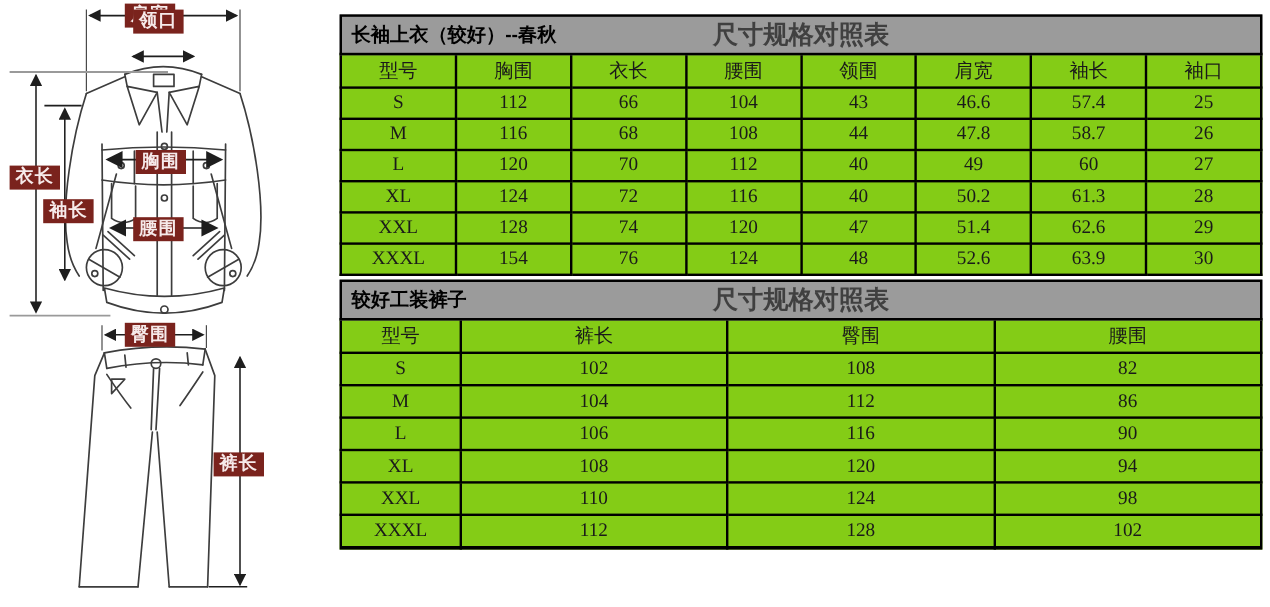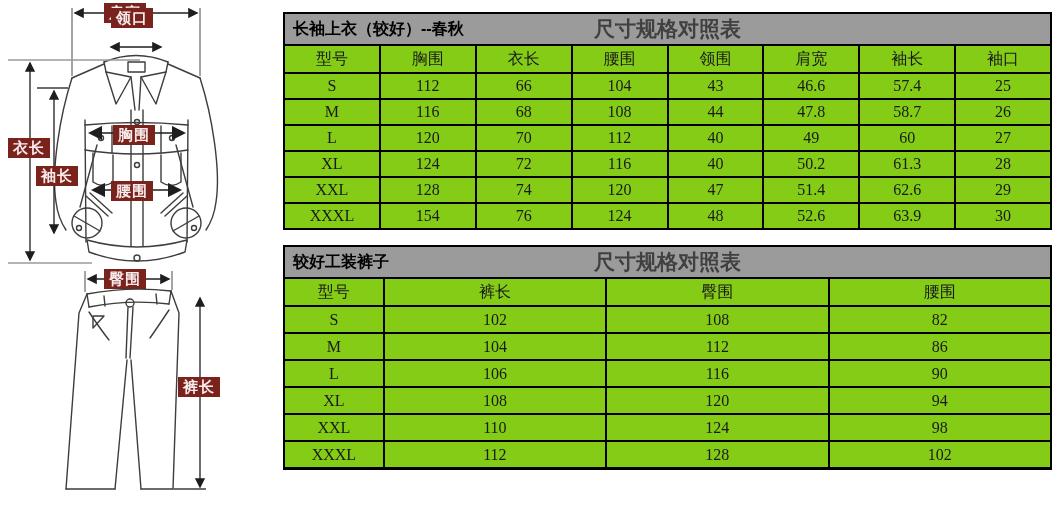--- a/index.html
+++ b/index.html
@@ -36,21 +36,21 @@
     border:2px solid #000;text-align:center;vertical-align:middle;
     font-family:"Liberation Serif","DejaVu Serif",serif;
     font-size:16px;font-weight:normal;color:#1a1a1a;padding:0;
     overflow:hidden;white-space:nowrap;
   }
   #jacket-table th{height:26px;}
   #jacket-table td{height:24px;}
   #pants-table th{height:26px;}
   #pants-table td{height:25px;}
   #pants-table{border-bottom:3px solid #000;}
-  #pants-table-bar{margin-top:15px;}
+  #pants-table-bar{margin-top:3px;}
   #pants-table col.c0{width:13%;}
   #pants-table col.c1,#pants-table col.c2,#pants-table col.c3{width:29%;}
   .out{stroke:#3d3d3d;stroke-width:1.4;fill:none;stroke-linecap:round;stroke-linejoin:round;}
   .dim{stroke:#1e1e1e;stroke-width:1.3;fill:none;}
   .ext{stroke:#4a4a4a;stroke-width:1;fill:none;}
   .ext2{stroke:#9a9a9a;stroke-width:1.6;fill:none;}
 </style>
 </head>
 <body>
 

